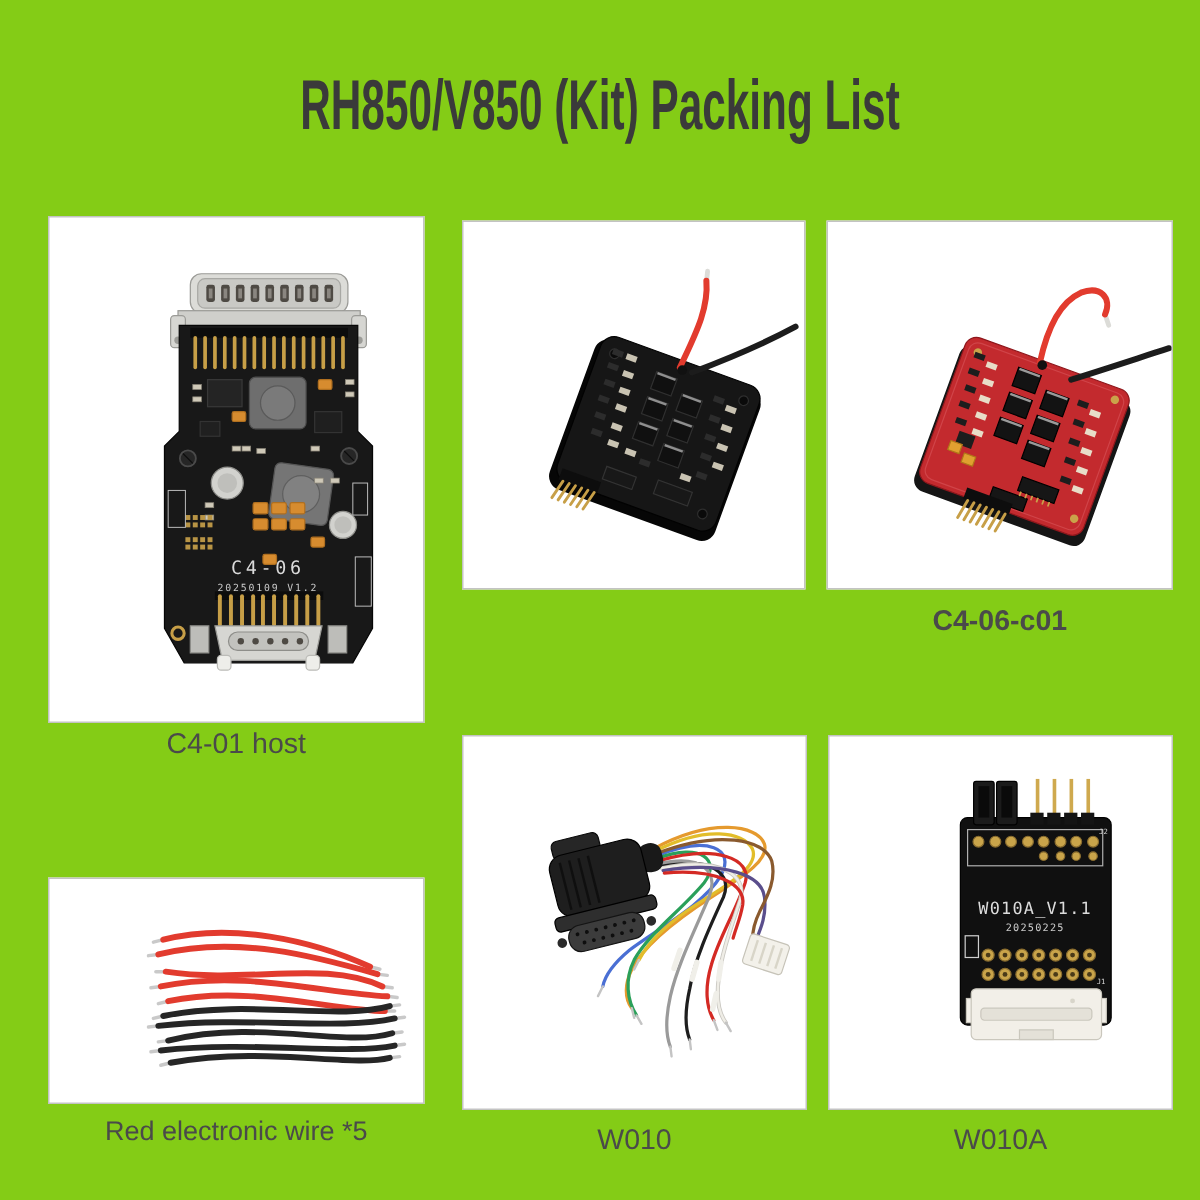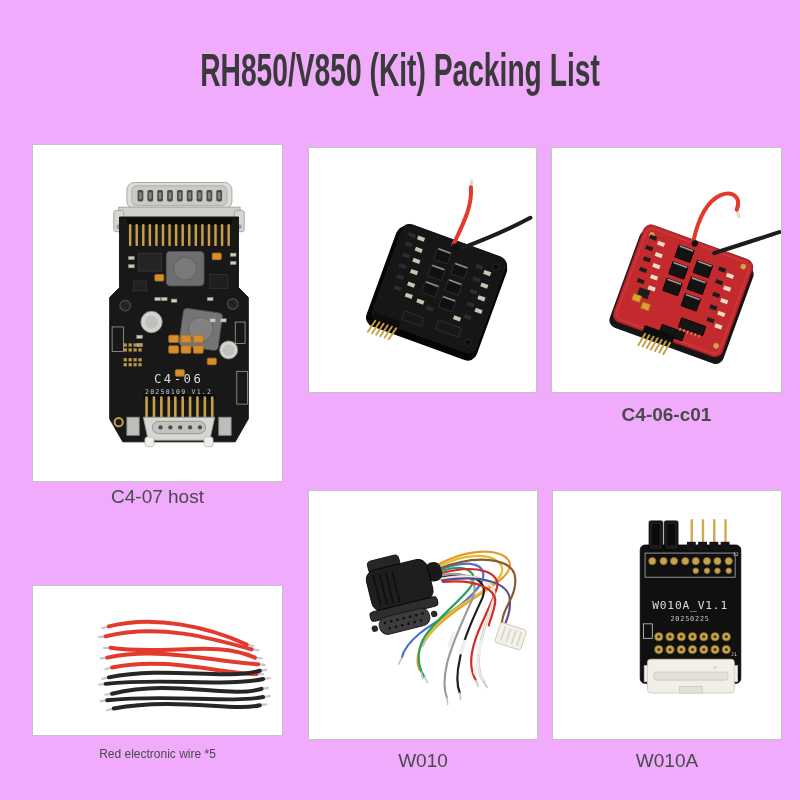--- a/index.html
+++ b/index.html
@@ -1,25 +1,25 @@
 <!DOCTYPE html>
 <html><head>
 <meta charset="utf-8">
 <style>
   html,body{margin:0;padding:0;background:#ffffff;}
-  .page{position:relative;width:800px;height:800px;background:#f0abfc;overflow:hidden;
+  .page{position:relative;width:800px;height:800px;background:#84cc16;overflow:hidden;
         font-family:"Liberation Sans", sans-serif;}
   .title{position:absolute;top:46px;left:0;width:800px;text-align:center;margin:0;
          font-size:47px;font-weight:bold;color:#3a3a3a;line-height:1;
          transform:scaleX(0.60);transform-origin:50% 50%;white-space:nowrap;
          font-family:"Liberation Sans", sans-serif;}
   .imgbox{position:absolute;border:1px solid #c3c3c3;background:#ffffff;box-sizing:border-box;padding-left:43px;}
   .imgbox svg{display:block;width:100%;height:100%;}
   .cap{position:absolute;color:#4a4a4a;font-size:19px;line-height:22px;text-align:center;}
-  .cap.small{font-size:12px;line-height:21px;}
+  .cap.small{font-size:18px;line-height:21px;}
   
   .b-host {left:32px; top:144px;width:251px;height:338px;}
   .b-c02  {left:308px;top:147px;width:229px;height:246px;}
   .b-c01  {left:551px;top:147px;width:231px;height:246px;}
   .b-wires{left:32px; top:585px;width:251px;height:151px;}
   .b-w010 {left:308px;top:490px;width:230px;height:250px;}
   .b-w010a{left:552px;top:490px;width:230px;height:250px;}
   .c-host {left:32px; top:486px;width:251px;}
   .c-c02  {left:308px;top:404px;width:229px;}
   .c-c01  {left:551px;top:404px;width:231px;font-weight:bold;}
@@ -184,21 +184,21 @@
           <circle cx="127" cy="308.5" r="2.6"></circle>
             <circle cx="139" cy="308.5" r="2.6"></circle>
           <circle cx="151" cy="308.5" r="2.6"></circle>
         </g>
         <rect x="84" y="320" width="11" height="12" rx="3" fill="#eeeeea" stroke="#bcbcb8"></rect>
         <rect x="156" y="320" width="11" height="12" rx="3" fill="#eeeeea" stroke="#bcbcb8"></rect>
         <circle cx="52" cy="302" r="5" fill="none" stroke="#c79f47" stroke-width="2.5"></circle>
       </g>
     </svg>
   </div>
-  <div class="cap c-host">C4-07 host</div>
+  <div class="cap c-host">C4-01 host</div>
 
   <div class="imgbox b-c02">
     <svg viewBox="0 0 229 246">
       <g transform="rotate(20 105 150)">
         <rect x="33" y="86" width="146" height="132" rx="12" fill="#060606"></rect>
         <rect x="37" y="82" width="140" height="128" rx="12" fill="#161616" stroke="#020202"></rect>
         <circle cx="50" cy="96" r="4" fill="#0a0a0a" stroke="#2e2e2e"></circle>
         <circle cx="164" cy="96" r="4" fill="#0a0a0a" stroke="#2e2e2e"></circle>
         <circle cx="164" cy="196" r="4" fill="#0a0a0a" stroke="#2e2e2e"></circle>
         <g fill="#101010" stroke="#303030">

